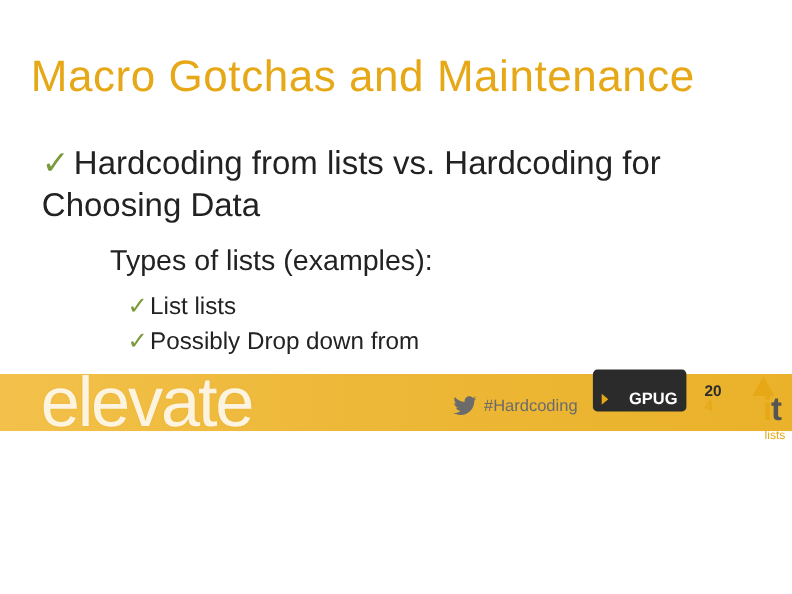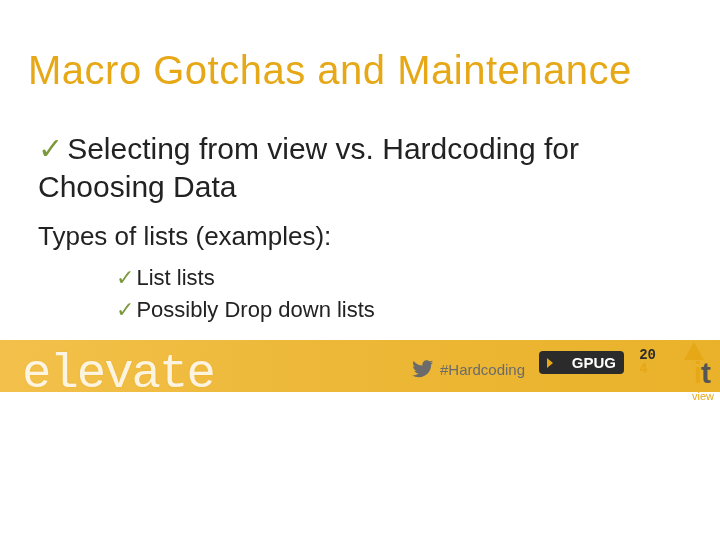--- a/index.html
+++ b/index.html
@@ -7,58 +7,58 @@
   .slide { position: relative; width: 720px; height: 404px; }
   .title {
     position: absolute; left: 28px; top: 48px;
     font-size: 40px; font-weight: 400; color: #e6a817;
     letter-spacing: 0.5px;
   }
   .body { position: absolute; left: 38px; top: 130px; right: 40px; color: #111; }
   .lvl1 { font-size: 30px; line-height: 1.25; margin-bottom: 16px; font-weight: 400; }
   .lvl1 .check { color: #7a9a3b; margin-right: 4px; }
   .lvl1-text { color: #222; }
-  .lvl2 { font-size: 26px; margin-bottom: 10px; color: #222; }
+  .lvl2 { font-size: 26px; margin-left: 62px; margin-bottom: 10px; color: #222; }
   .lvl3-group { margin-left: 78px; }
   .lvl3 { font-size: 22px; line-height: 1.45; color: #222; }
   .lvl3 .check { color: #7a9a3b; margin-right: 2px; }
   .footer {
     position: absolute; left: 0; bottom: 0; width: 720px; height: 80px;
   }
   .footer-band {
     position: absolute; left: 0; bottom: 12px; width: 720px; height: 52px;
     background: linear-gradient(90deg, #f3c14b 0%, #edb838 45%, #eab22a 100%);
   }
   .elevate {
-    position: absolute; left: 22px; bottom: 2px;
-    font-size: 49px; font-weight: 300; letter-spacing: -2px;
+    position: absolute; left: 37px; bottom: 2px;
+    font-size: 64px; font-weight: 300; letter-spacing: -2px;
     color: rgba(255,255,255,0.85);
     text-shadow: 0 0 2px rgba(230,168,23,0.4);
-    font-family: Liberation Mono, monospace;
+    font-family: Liberation Sans, sans-serif;
   }
   .hashtag-wrap {
     position: absolute; left: 412px; bottom: 24px; display: flex; align-items: center; gap: 6px;
   }
   .bird { width: 22px; height: 22px; }
   .bird svg { width: 22px; height: 22px; fill: #6b6b6b; display:block; }
   .hashtag { font-size: 15px; color: #6b6b6b; }
   .gpug-badge {
     position: absolute; right: 96px; bottom: 30px;
     background: #2b2b2b; color: #fff; font-weight: 700;
-    font-size: 15px; padding: 3px 8px 3px 8px; border-radius: 4px;
+    font-size: 15px; padding: 18px 8px 3px 8px; border-radius: 4px;
     display: flex; align-items: center; gap: 19px;
     font-family: Arial, sans-serif;
   }
   .gpug-arrow {
     width: 0; height: 0; border-top: 5px solid transparent; border-bottom: 5px solid transparent;
     border-left: 6px solid #e6a817; display:inline-block;
   }
   .year {
     position: absolute; right: 64px; bottom: 28px; 
-    font-family: Liberation Mono, monospace;
+    font-family: Liberation Sans, sans-serif;
   }
   .year .top { font-size: 14px; color: #2b2b2b; font-weight: 700; line-height: 1; }
   .year .bot { font-size: 14px; color: #e6a817; font-weight: 700; line-height: 1; }
   .summit {
     position: absolute; right: 10px; bottom: 14px; font-family: Arial, sans-serif;
     font-size: 30px; font-weight: 700; color: #555; letter-spacing: -1px;
     display: flex; align-items: flex-end;
   }
   .summit .i-accent { color: #e6a817; }
   .peak {
@@ -77,26 +77,26 @@
 </style>
 </head>
 <body>
 
 <div class="slide">
 
   <div class="title">Macro Gotchas and Maintenance</div>
 
   <div class="body">
     <div class="lvl1">
-      <span class="check">✓</span><span class="lvl1-text">Selecting from view vs. Hardcoding for Choosing Data</span>
+      <span class="check">✓</span><span class="lvl1-text">Hardcoding from lists vs. Hardcoding for Choosing Data</span>
     </div>
     <div class="lvl2">Types of lists (examples):</div>
     <div class="lvl3-group">
       <div class="lvl3"><span class="check">✓</span><span>List lists</span></div>
-      <div class="lvl3"><span class="check">✓</span><span>Possibly Drop down lists</span></div>
+      <div class="lvl3"><span class="check">✓</span><span>Possibly Drop down from</span></div>
     </div>
   </div>
 
   <div class="footer">
     <div class="footer-band"></div>
     <div class="white-strip"></div>
     <div class="elevate">elevate</div>
 
     <div class="hashtag-wrap">
       <span class="bird">
@@ -117,16 +117,16 @@
       <div class="bot">4</div>
     </div>
 
     <div class="peak"></div>
 
     <div class="summit">
         <span class="i-accent">i</span>
         <span>t</span>
     </div>
 
-    <div class="tampa">view</div>
+    <div class="tampa">lists</div>
   </div>
 
 </div>
 
 </body></html>

